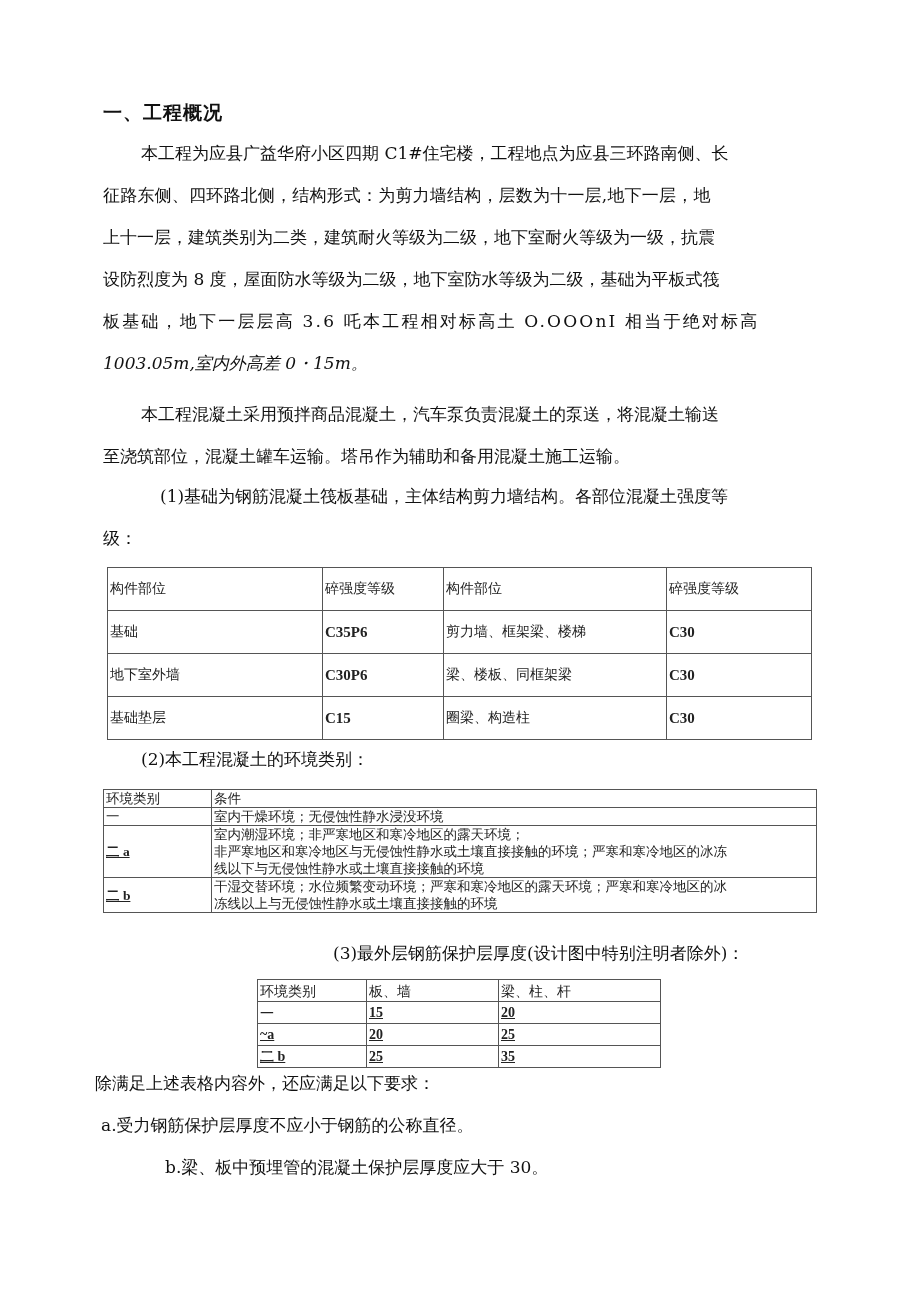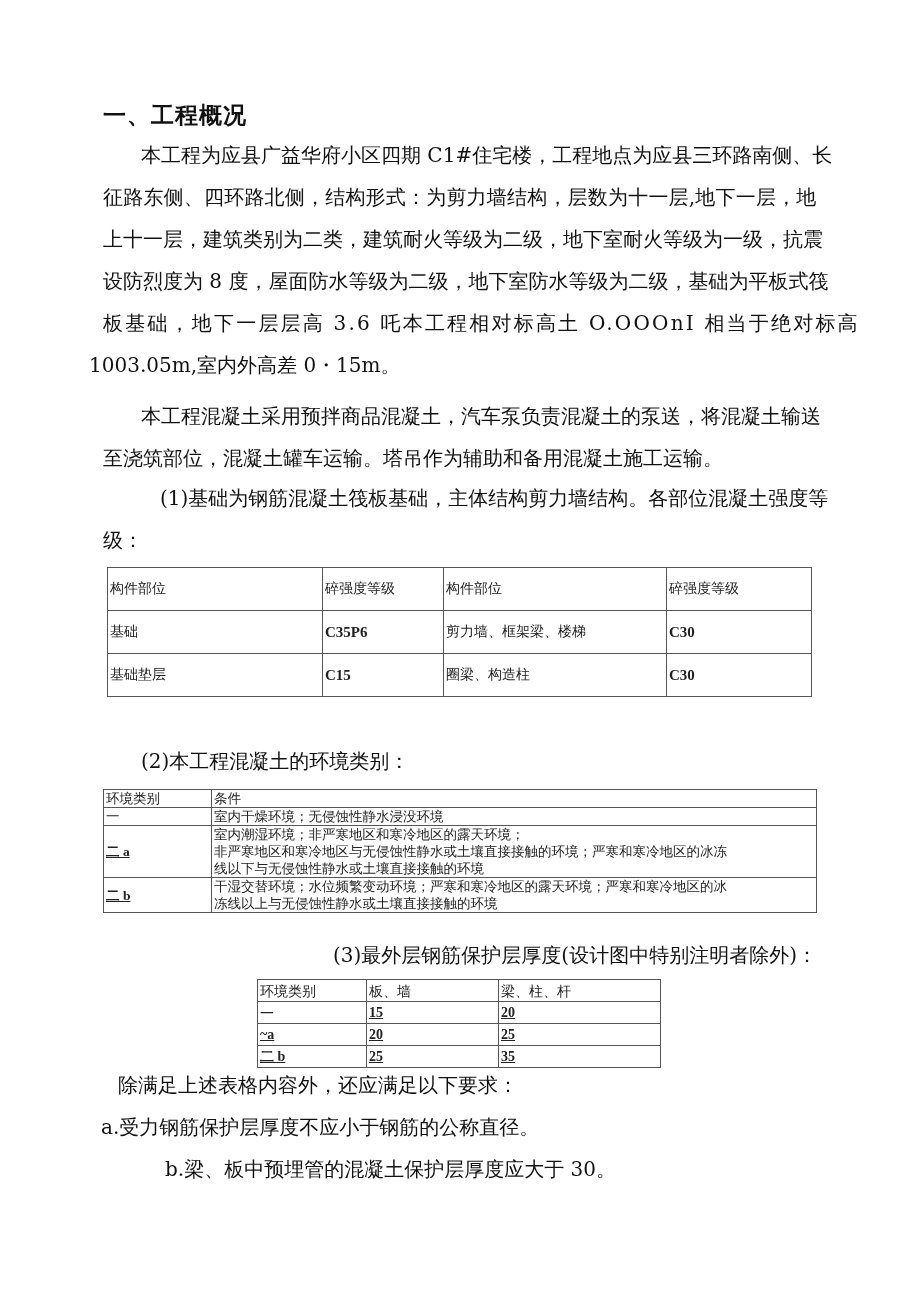--- a/index.html
+++ b/index.html
@@ -2,22 +2,22 @@
 <html><head>
 <meta charset="utf-8">
 <style>
   html, body { margin: 0; padding: 0; background: #ffffff; }
   body {
     width: 920px; height: 1301px; position: relative; overflow: hidden;
     font-family: "DejaVu Serif", "Liberation Serif", serif;
     color: #111111;
   }
   .abs { position: absolute; }
-  .heading { left: 103px; top: 100px; font-size: 23px; font-weight: bold; letter-spacing: 1px; }
-  .line { white-space: nowrap; font-size: 20px; }
+  .heading { left: 103px; top: 100px; font-size: 19px; font-weight: bold; letter-spacing: 1px; }
+  .line { white-space: nowrap; font-size: 17px; }
   table { border-collapse: collapse; }
   table td { border: 1.4px solid #555555; color: #222; vertical-align: middle; }
   .t1 { left: 107px; top: 567px; width: 705px; }
   .t1 td { height: 42px; font-size: 14px; padding: 0 2px; }
   .t1 .b { font-weight: bold; font-family: "Liberation Serif", serif; font-size: 15px; border-radius: 9px; }
   .t2 { left: 103px; top: 789px; width: 714px; }
   .t2 td { font-size: 13.5px; line-height: 17px; padding: 0 2px; }
   .t3 { left: 257px; top: 979px; width: 404px; }
   .t3 td { font-size: 14px; height: 21px; padding: 0 2px; line-height: 20px; }
   .bnum { font-weight: bold; font-family: "Liberation Serif", serif; text-decoration: underline; }
@@ -25,40 +25,46 @@
 </head>
 <body>
 
 <div class="abs heading">一、工程概况</div>
 
 <div class="abs line" style="left:141px;top:142px;">本工程为应县广益华府小区四期 C1#住宅楼，工程地点为应县三环路南侧、长</div>
 <div class="abs line" style="left:103px;top:184px;letter-spacing:0.2px;">征路东侧、四环路北侧，结构形式：为剪力墙结构，层数为十一层,地下一层，地</div>
 <div class="abs line" style="left:103px;top:226px;">上十一层，建筑类别为二类，建筑耐火等级为二级，地下室耐火等级为一级，抗震</div>
 <div class="abs line" style="left:103px;top:268px;">设防烈度为 8 度，屋面防水等级为二级，地下室防水等级为二级，基础为平板式筏</div>
 <div class="abs line" style="left:103px;top:310px;letter-spacing:2.2px;">板基础，地下一层层高 3.6 吒本工程相对标高土 O.OOOnI 相当于绝对标高</div>
-<div class="abs line" style="left:89px;top:352px;">1003.05m,室内外高差 0・15m。</div>
+<div class="abs line" style="left:103px;top:352px;font-style:italic;">1003.05m,室内外高差 0・15m。</div>
 
 <div class="abs line" style="left:141px;top:403px;">本工程混凝土采用预拌商品混凝土，汽车泵负责混凝土的泵送，将混凝土输送</div>
 <div class="abs line" style="left:103px;top:445px;font-family:Liberation Mono, monospace;">至浇筑部位，混凝土罐车运输。塔吊作为辅助和备用混凝土施工运输。</div>
 
 <div class="abs line" style="left:160px;top:485px;">(1)基础为钢筋混凝土筏板基础，主体结构剪力墙结构。各部位混凝土强度等</div>
 <div class="abs line" style="left:103px;top:527px;">级：</div>
 
 <table class="abs t1">
   <tbody>
       <tr>
     <td style="width:210px">构件部位</td>
     <td style="width:116px">碎强度等级</td>
     <td style="width:218px">构件部位</td>
     <td>碎强度等级</td>
   </tr>
   <tr>
     <td>基础</td>
     <td class="b">C35P6</td>
     <td>剪力墙、框架梁、楼梯</td>
+    <td class="b">C30</td>
+  </tr>
+  <tr>
+    <td>地下室外墙</td>
+    <td class="b">C30P6</td>
+    <td>梁、楼板、同框架梁</td>
     <td class="b">C30</td>
   </tr>
   <tr>
     <td>基础垫层</td>
     <td class="b">C15</td>
     <td>圈梁、构造柱</td>
     <td class="b">C30</td>
   </tr>
 </tbody>
   </table>
@@ -115,15 +121,15 @@
     <td class="bnum">25</td>
   </tr>
   <tr>
     <td class="bnum">二 b</td>
     <td class="bnum">25</td>
     <td class="bnum">35</td>
   </tr>
 </tbody>
   </table>
 
-<div class="abs line" style="left:118px;top:1072px;">除满足上述表格内容外，还应满足以下要求：</div>
+<div class="abs line" style="left:95px;top:1072px;">除满足上述表格内容外，还应满足以下要求：</div>
 <div class="abs line" style="left:101px;top:1114px;">a.受力钢筋保护层厚度不应小于钢筋的公称直径。</div>
 <div class="abs line" style="left:141px;top:1156px;margin-left:24px;">b.梁、板中预埋管的混凝土保护层厚度应大于 30。</div>
 
 </body></html>

